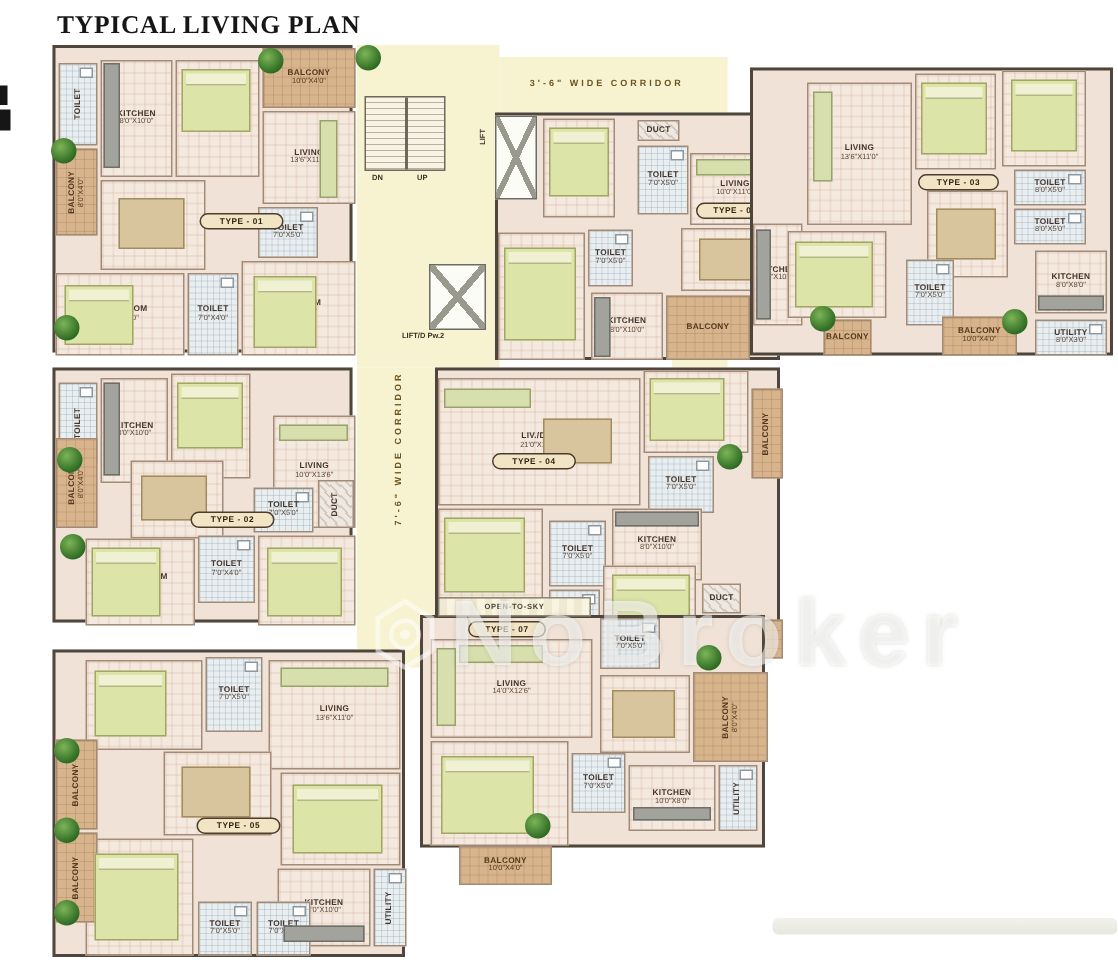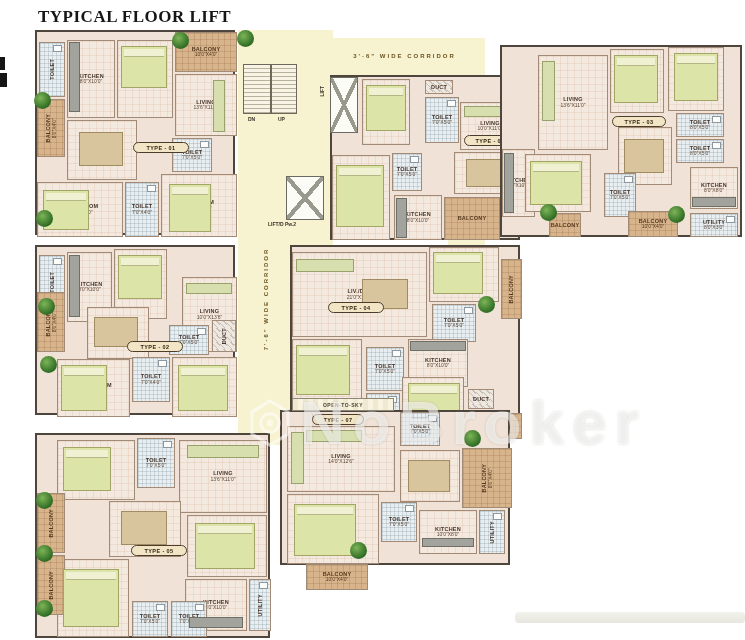--- a/index.html
+++ b/index.html
@@ -588,21 +588,21 @@
   <i class="tree" style="left:464px;top:430px"></i>
   <i class="tree" style="left:350px;top:542px"></i>
   <i class="tree" style="left:36px;top:492px"></i>
   <i class="tree" style="left:36px;top:545px"></i>
   <i class="tree" style="left:36px;top:600px"></i>
 
   <i class="noise" style="left:0;top:57px;width:5px;height:13px"></i>
   <i class="noise" style="left:0;top:73px;width:7px;height:14px"></i>
   <div class="shadow"></div>
 
-  <div class="ttl">TYPICAL FLOOR LIFT</div>
+  <div class="ttl">TYPICAL LIVING PLAN</div>
 
   <div class="wm">
     <svg viewBox="0 0 24 24">
       <polygon points="12,1 21,6.5 21,17.5 12,23 3,17.5 3,6.5" fill="none" stroke="rgba(255,255,255,.6)" stroke-width="1.6"></polygon>
       <circle cx="12" cy="12" r="4.6" fill="none" stroke="rgba(255,255,255,.6)" stroke-width="1.5"></circle>
       <circle cx="12" cy="12" r="1.7" fill="rgba(255,255,255,.6)"></circle>
     </svg>
     <span class="wm-t">NoBroker</span>
   </div>
 

